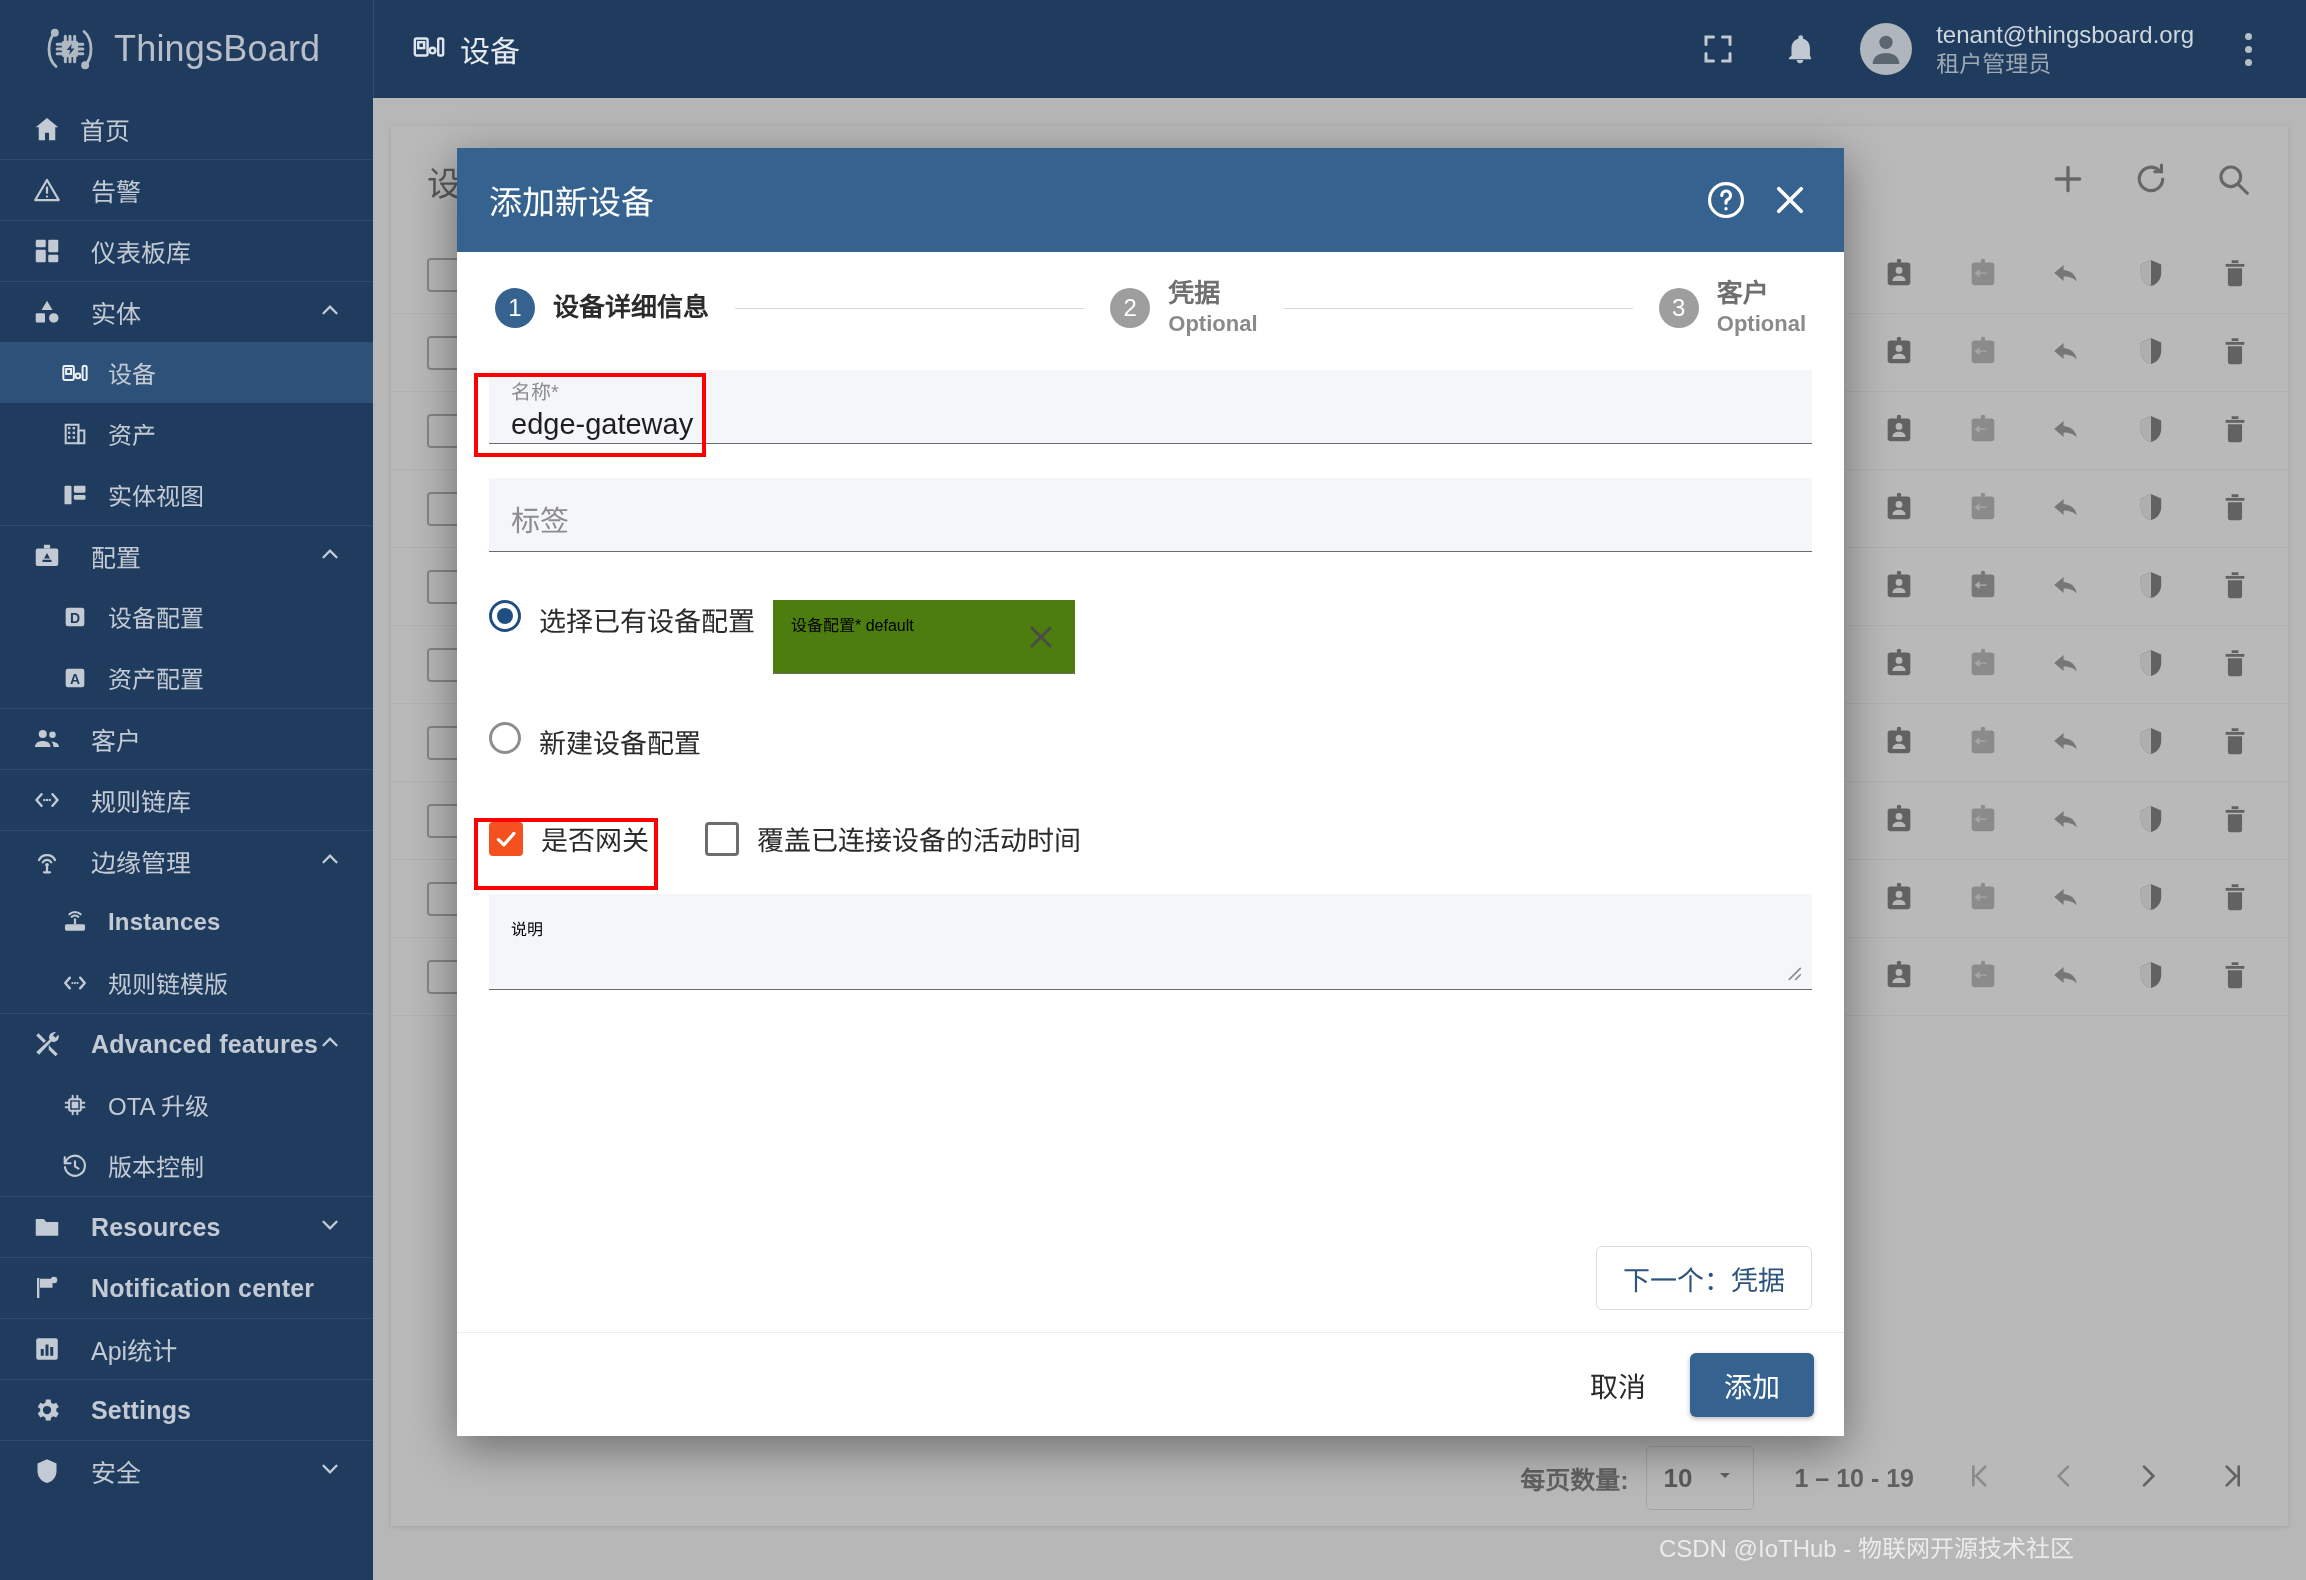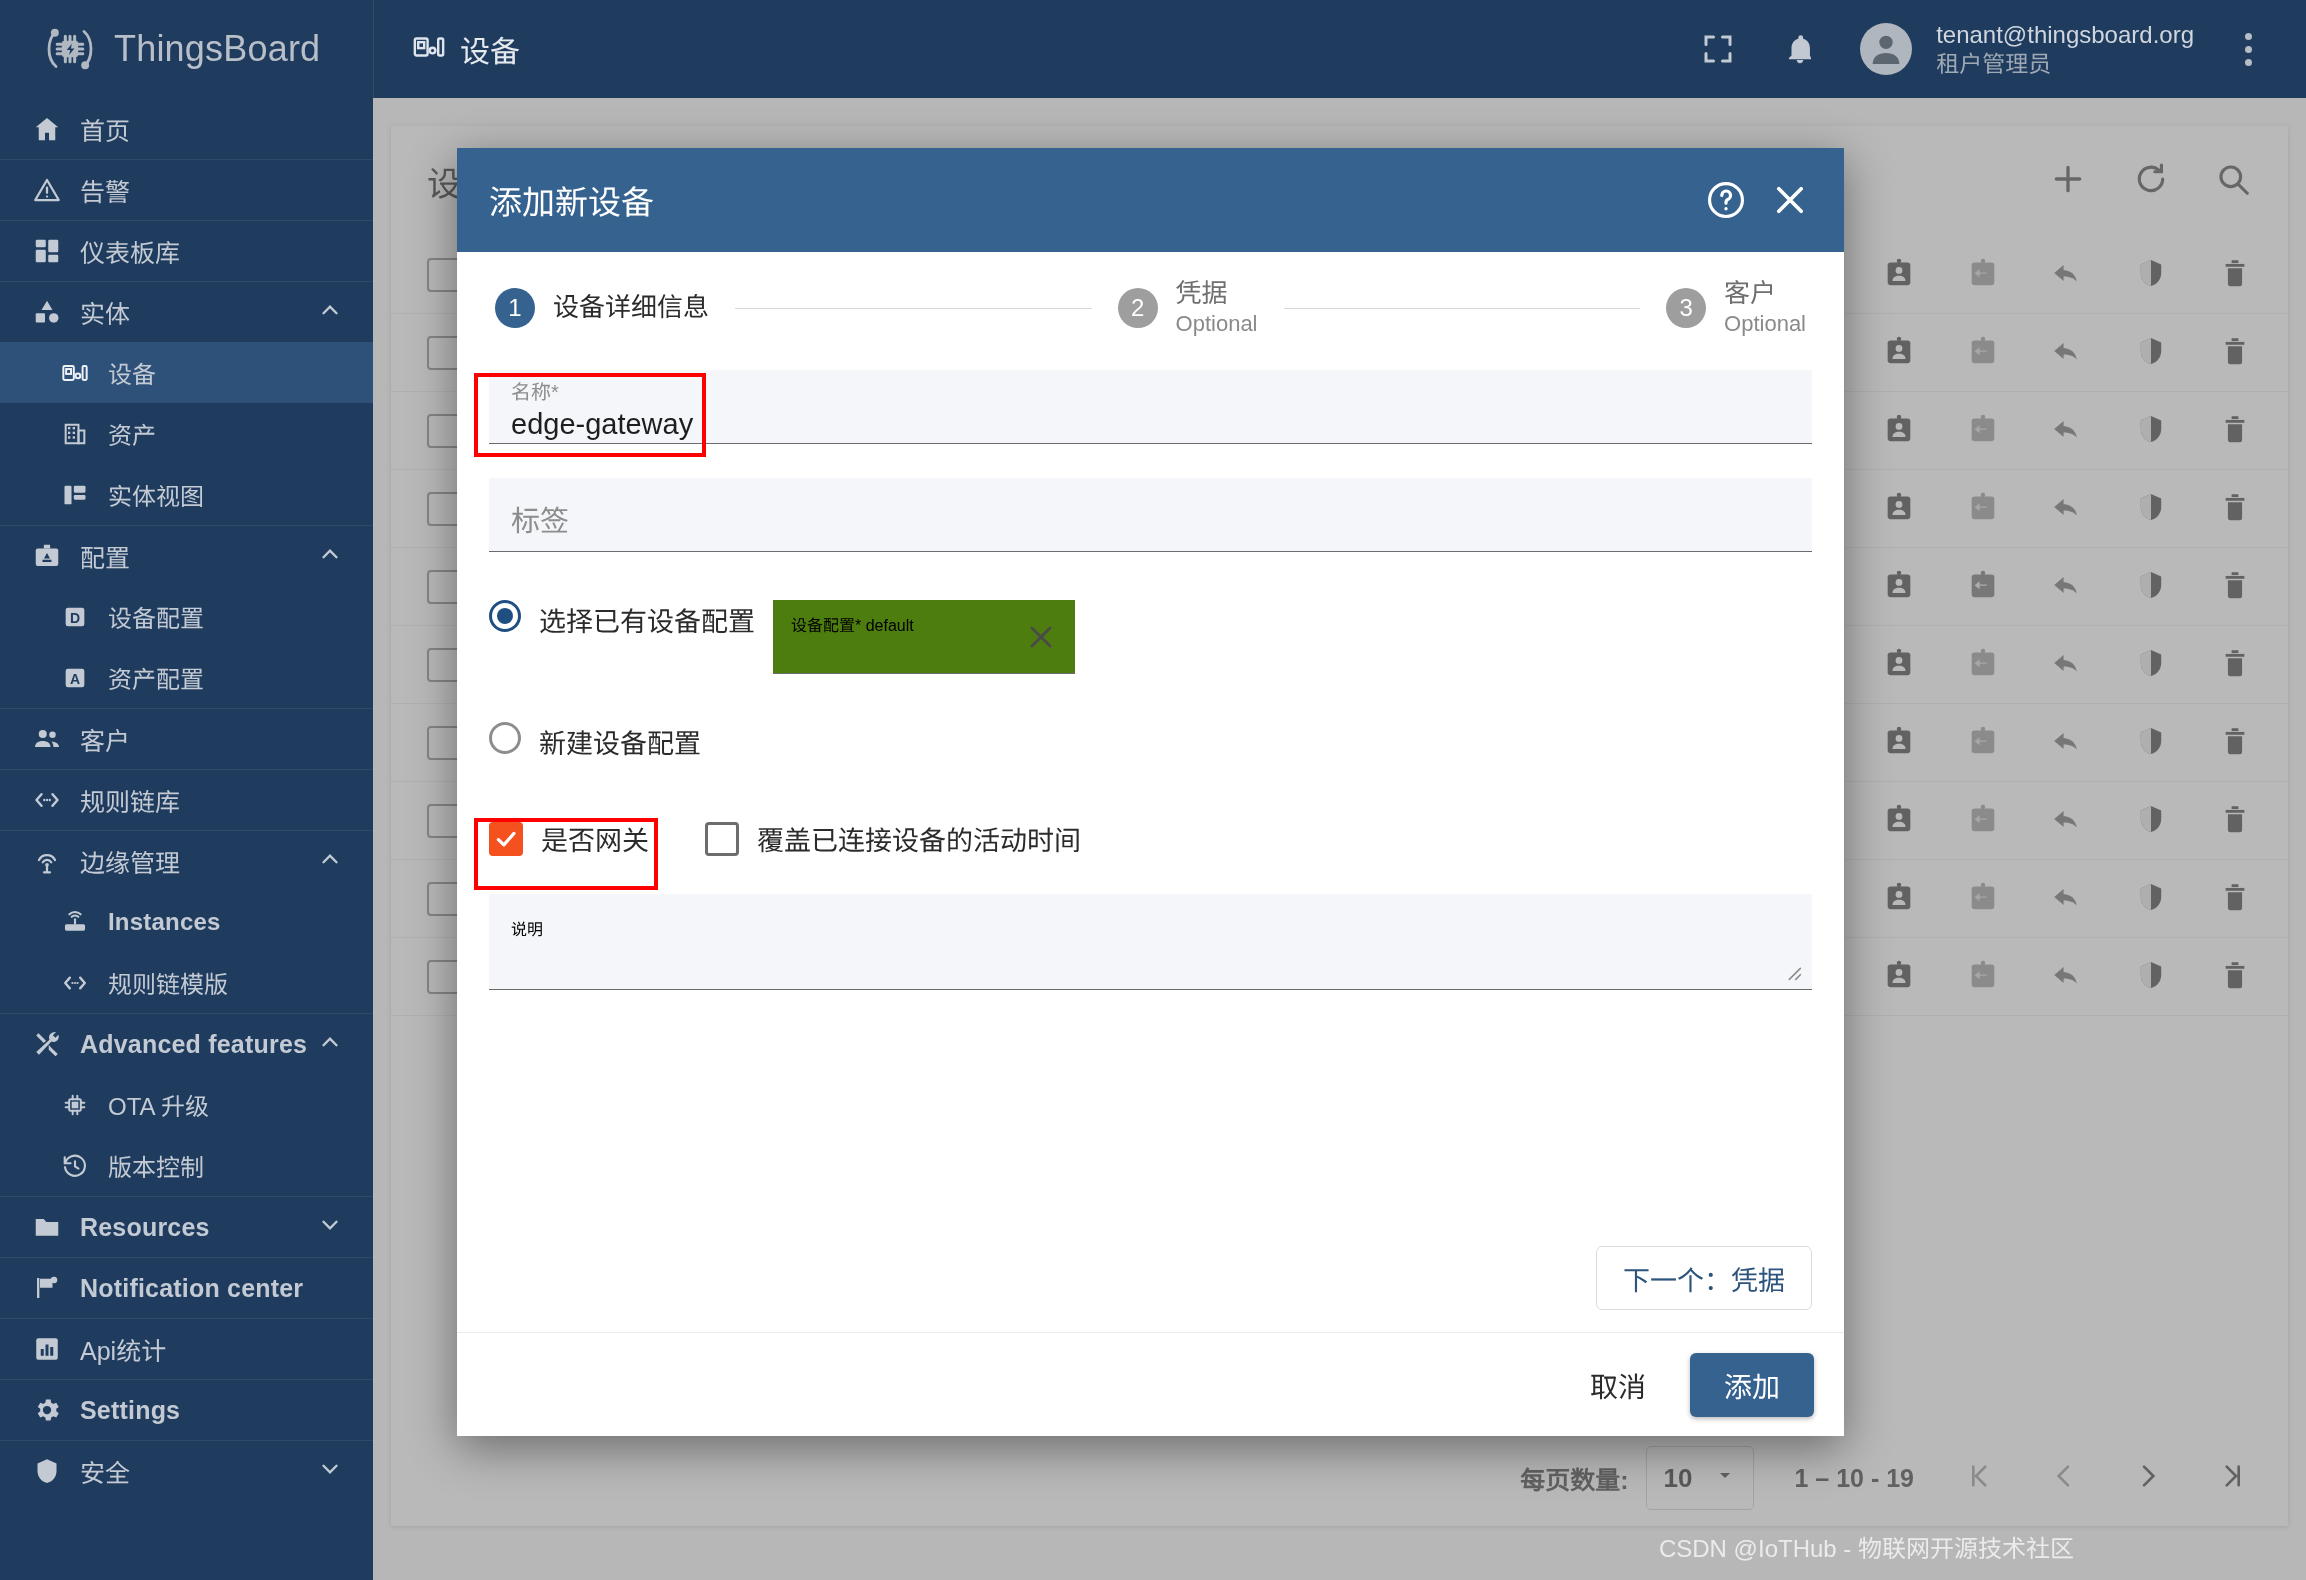--- a/index.html
+++ b/index.html
@@ -44,21 +44,21 @@
   .sidebar {
     position: absolute; top: 98px; left: 0; width: 373px; height: 1482px;
     background: #1f3c5f; overflow: hidden; z-index: 20;
   }
   .nav-item {
     display: flex; align-items: center; height: 61px; padding-left: 26px;
     color: #c3cad3; cursor: pointer; position: relative;
   }
   .nav-item .ico { width: 42px; flex: 0 0 42px; display: flex; align-items: center; justify-content: center; }
   .nav-item .txt { font-size: 25px; margin-left: 12px; white-space: nowrap; }
-  .nav-item.group-top { border-top: 1px solid rgba(255,255,255,.07); }
+  .nav-item.group-top { border-top: 1px solid rgba(255,255,255,.07); gap: 11px; }
   .nav-item.sub { padding-left: 54px; }
   .nav-item.sub .txt { font-size: 24px; }
   .nav-item.active { background: #2e5179; }
   .nav-item .chev { position: absolute; right: 30px; }
   .nav-item.en .txt { font-weight: 700; letter-spacing: .2px; }
 
   
   .content {
     position: absolute; top: 98px; left: 373px; width: 1933px; height: 1482px;
     background: #fafafa;
@@ -122,21 +122,21 @@
   .dlg-body { flex: 1 1 auto; position: relative; padding: 0 32px; overflow: hidden; }
 
   
   .stepper { display: flex; align-items: center; height: 112px; padding: 0 6px; }
   .step { display: flex; align-items: center; gap: 18px; }
   .step-num {
     width: 40px; height: 40px; border-radius: 50%; background: #9e9e9e; color: #fff;
     display: flex; align-items: center; justify-content: center; font-size: 24px; flex: 0 0 40px;
   }
   .step.active .step-num { background: #35628f; }
-  .step-lbl { line-height: 1.2; }
+  .step-lbl { line-height: 1.2; font-weight: bold; }
   .step-lbl .t1 { font-size: 26px; color: #2b2b2b; display: block; }
   .step.inactive .step-lbl .t1 { color: #6f6f6f; }
   .step-lbl .t2 { font-size: 22px; color: #8a8a8a; display: block; margin-top: 2px; }
   .step-line { flex: 1 1 auto; height: 1px; background: #d8d8d8; margin: 0 26px; }
 
   
   .field {
     position: relative; background: #f4f6f9; border-bottom: 1px solid #6b6b6b;
     height: 74px; padding: 12px 22px 0 22px;
   }

